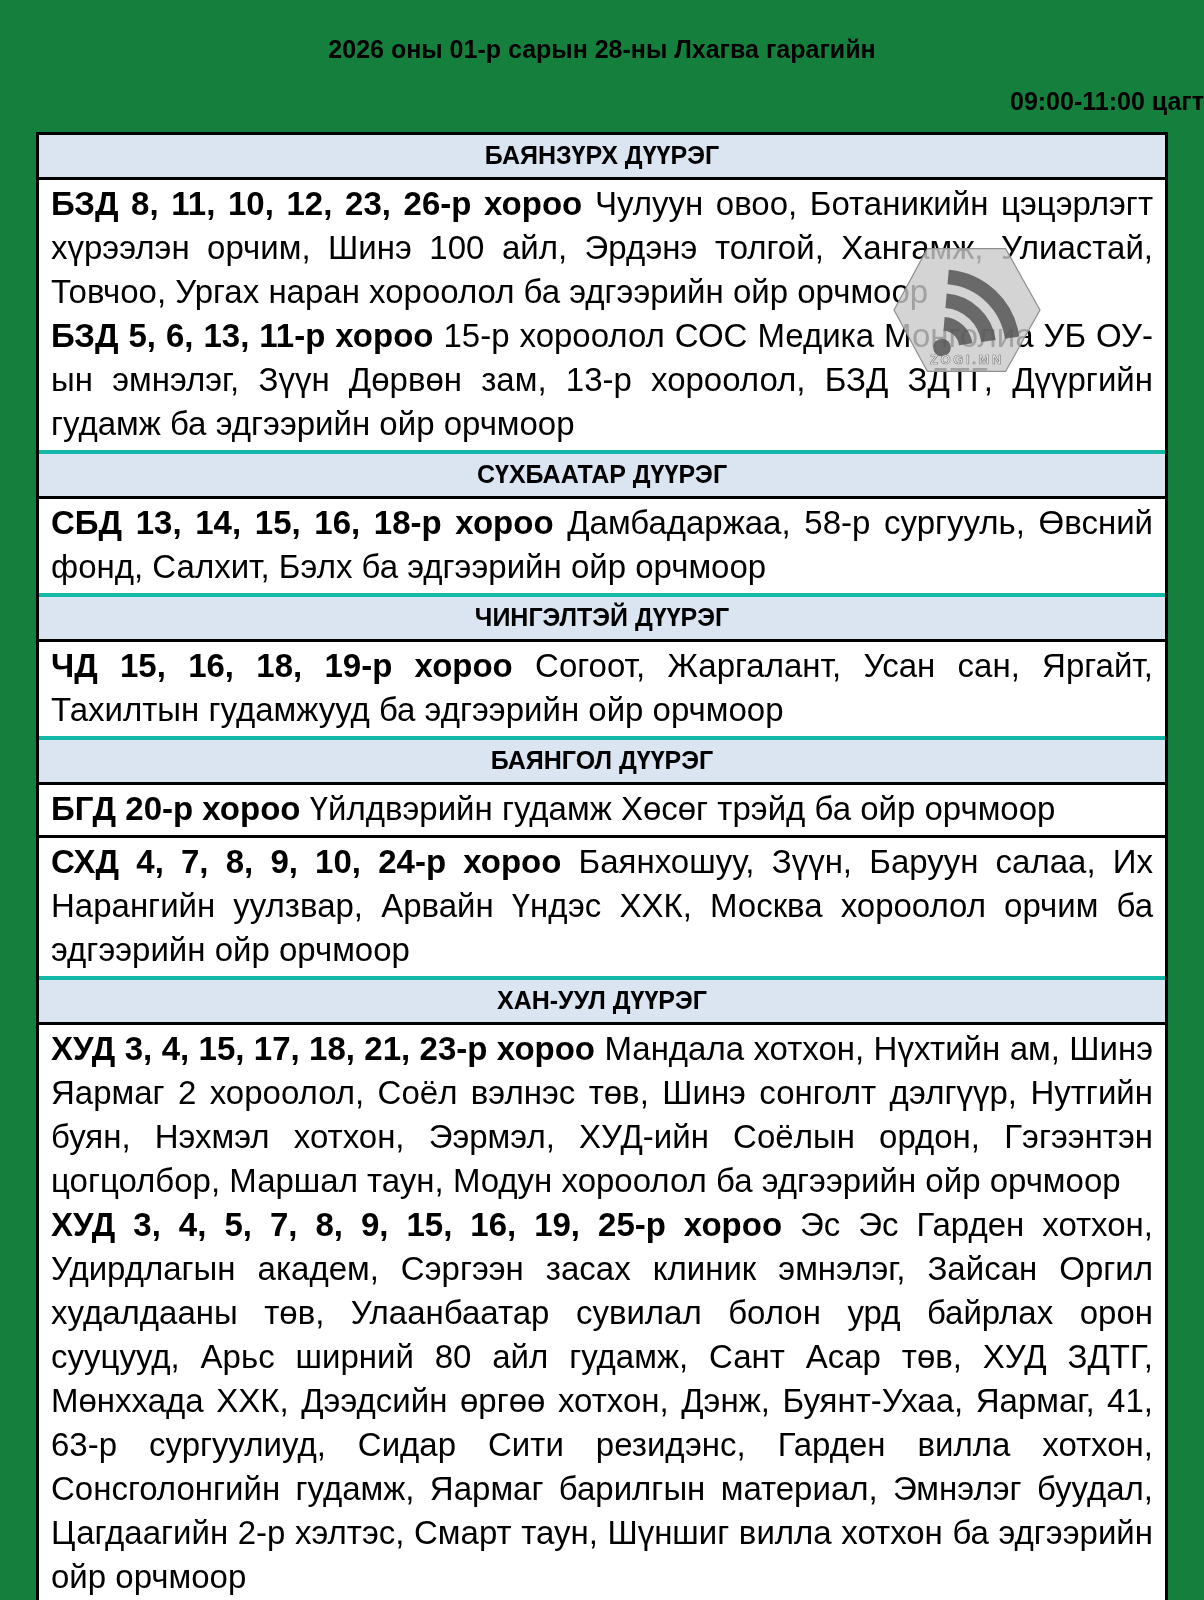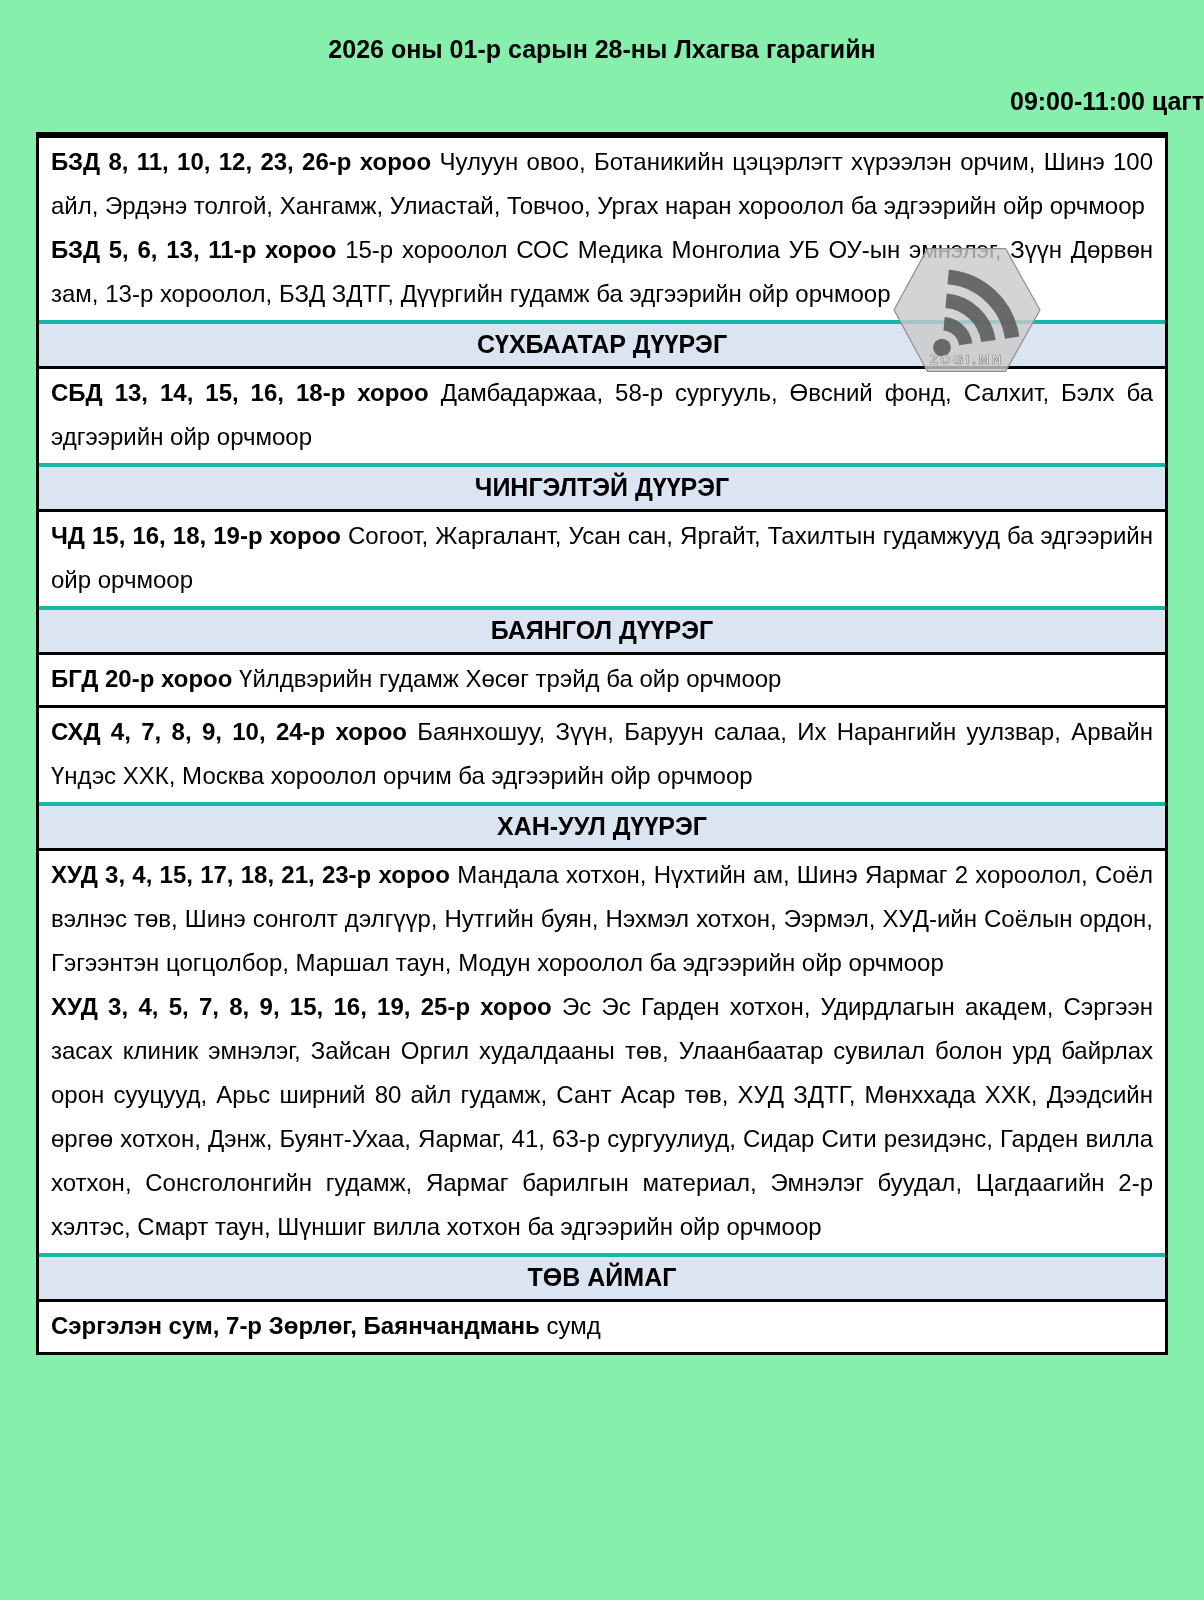--- a/index.html
+++ b/index.html
@@ -1,20 +1,20 @@
 <!DOCTYPE html>
 <html><head>
 <meta charset="utf-8">
 <style>
   html, body { margin: 0; padding: 0; background: #ffffff; }
   .page {
     position: relative;
     width: 1204px;
     height: 1600px;
-    background: #86efac;
+    background: #15803d;
     font-family: "Liberation Sans", sans-serif;
     color: #000000;
     overflow: hidden;
   }
   .title-line1 {
     margin: 0;
     padding-top: 34px;
     text-align: center;
     font-size: 25px;
     font-weight: bold;
@@ -41,21 +41,21 @@
     text-align: center;
     font-weight: bold;
     font-size: 25px;
     padding: 6px 0 8px 0;
     line-height: 28px;
   }
   .schedule-table > .district-header:first-child { border-top: none; }
   .district-body {
     border-top: 3px solid #000000;
     padding: 2px 12px 4px 12px;
-    font-size: 24px;
+    font-size: 33px;
     line-height: 44px;
     text-align: justify;
   }
   .entry { margin: 0; }
   .entry .khoroo { font-weight: bold; }
   .watermark {
     position: absolute;
     left: 893px;
     top: 247px;
     width: 148px;
@@ -66,20 +66,21 @@
 </head>
 <body>
 
 <div class="page">
 
   <p class="title-line1">2026 оны 01-р сарын 28-ны Лхагва гарагийн</p>
   <p class="title-line2">09:00-11:00 цагт</p>
 
   <div class="schedule-table">
 
+    <div class="district-header">БАЯНЗҮРХ ДҮҮРЭГ</div>
     <div class="district-body">
       <p class="entry"><span class="khoroo">БЗД 8, 11, 10, 12, 23, 26-р хороо</span> <span>Чулуун овоо, Ботаникийн цэцэрлэгт хүрээлэн орчим, Шинэ 100 айл, Эрдэнэ толгой, Хангамж, Улиастай, Товчоо, Ургах наран хороолол ба эдгээрийн ойр орчмоор</span></p>
       <p class="entry"><span class="khoroo">БЗД 5, 6, 13, 11-р хороо</span> <span>15-р хороолол СОС Медика Монголиа УБ ОУ-ын эмнэлэг, Зүүн Дөрвөн зам, 13-р хороолол, БЗД ЗДТГ, Дүүргийн гудамж ба эдгээрийн ойр орчмоор</span></p>
     </div>
 
     <div class="district-header">СҮХБААТАР ДҮҮРЭГ</div>
     <div class="district-body">
       <p class="entry"><span class="khoroo">СБД 13, 14, 15, 16, 18-р хороо</span> <span>Дамбадаржаа, 58-р сургууль, Өвсний фонд, Салхит, Бэлх ба эдгээрийн ойр орчмоор</span></p>
     </div>
 

